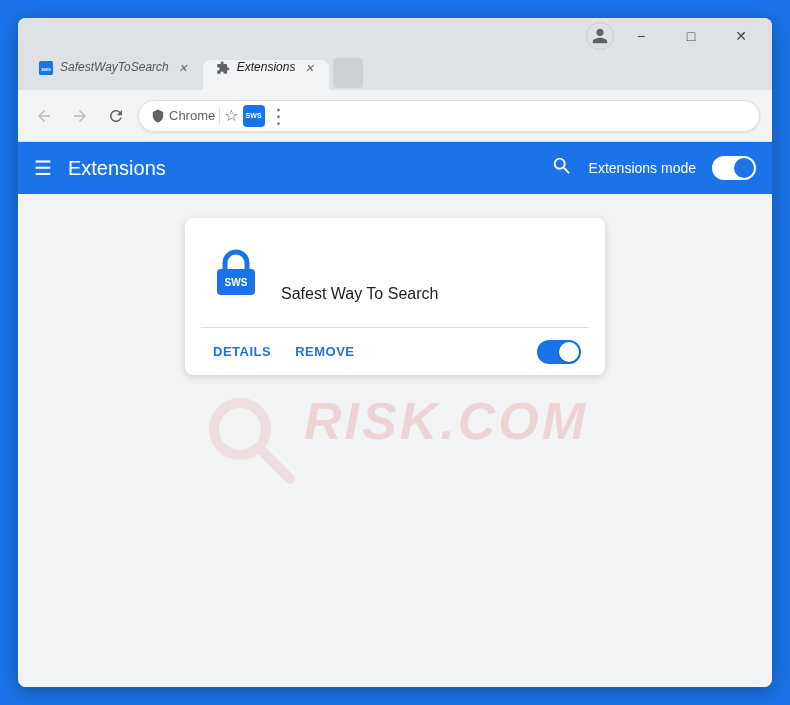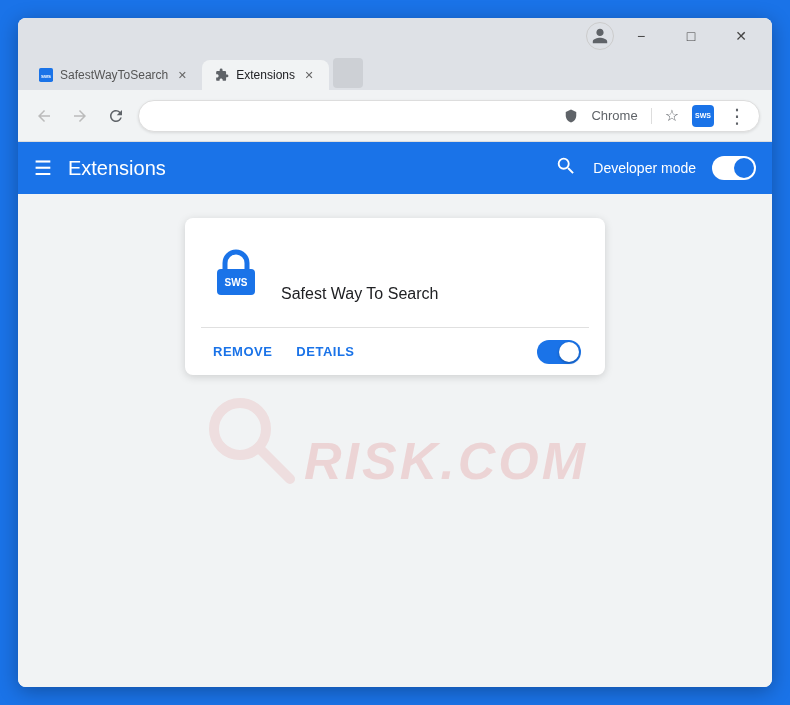--- a/index.html
+++ b/index.html
@@ -61,27 +61,27 @@
       display: flex;
       align-items: flex-end;
       padding: 0 8px;
       flex-shrink: 0;
     }
 
     .tab {
       height: 30px;
       padding: 0 12px;
       display: flex;
-      align-items: center;
       gap: 6px;
       border-radius: 8px 8px 0 0;
       font-size: 12px;
       max-width: 200px;
       cursor: pointer;
       position: relative;
+      font-style: italic;
     }
 
     .tab.active {
       background: #f1f3f4;
       color: #202124;
     }
 
     .tab.inactive {
       background: transparent;
       color: #555;
@@ -145,23 +145,22 @@
 
     .url-bar {
       flex: 1;
       height: 32px;
       background: #fff;
       border: 1px solid #ddd;
       border-radius: 16px;
       display: flex;
       align-items: center;
       padding: 0 12px;
-      gap: 13px;
+      gap: 4px;
       box-shadow: 0 1px 3px rgba(0,0,0,0.1);
-      justify-content: flex-end;
     }
 
     .url-chrome-label {
       font-size: 13px;
       color: #5f6368;
       font-weight: 500;
     }
 
     .url-divider {
       width: 1px;
@@ -467,30 +466,30 @@
   </div>
 
   <div class="extensions-header">
     <span class="hamburger-icon">☰</span>
     <span class="extensions-title">Extensions</span>
     <span class="search-icon-btn">
       <svg width="22" height="22" viewBox="0 0 24 24" fill="white">
           <path d="M15.5 14h-.79l-.28-.27A6.471 6.471 0 0016 9.5 6.5 6.5 0 109.5 16c1.61 0 3.09-.59 4.23-1.57l.27.28v.79l5 4.99L20.49 19l-4.99-5zm-6 0C7.01 14 5 11.99 5 9.5S7.01 5 9.5 5 14 7.01 14 9.5 11.99 14 9.5 14z"></path>
         </svg>
     </span>
-    <span class="dev-mode-label">Developer mode</span>
+    <span class="dev-mode-label">Extensions mode</span>
     <div class="toggle-switch">
       <div class="knob"></div>
     </div>
   </div>
 
   <div class="main-content">
 
     <div class="watermark">
-      <div style="display:flex;align-items:flex-end;gap:2px;">
+      <div style="display:flex;align-items:flex-start;gap:2px;">
 
         <svg width="100" height="100" viewBox="0 0 100 100" fill="#c00" opacity="0.7">
           <circle cx="38" cy="38" r="26" stroke="#c00" stroke-width="10" fill="none"></circle>
           <line x1="57" y1="57" x2="88" y2="88" stroke="#c00" stroke-width="10" stroke-linecap="round"></line>
         </svg>
         <div style="display:flex;flex-direction:column;align-items:center;">
           <span style="font-size:52px;font-weight:900;color:#c00;font-style:italic;letter-spacing:3px;">RISK.COM</span>
         </div>
       </div>
     </div>
@@ -510,22 +509,22 @@
           </svg>
         </div>
         <div class="ext-info">
           <div class="ext-name">Safest Way To Search</div>
         </div>
       </div>
 
       <div class="ext-card-divider"></div>
 
       <div class="ext-card-footer">
+        <button class="ext-action-btn">DETAILS</button>
         <button class="ext-action-btn">REMOVE</button>
-        <button class="ext-action-btn">DETAILS</button>
         <div class="ext-toggle-spacer"></div>
         <div class="ext-toggle">
           <div class="knob"></div>
         </div>
       </div>
     </div>
 
   </div>
 </div>
 

